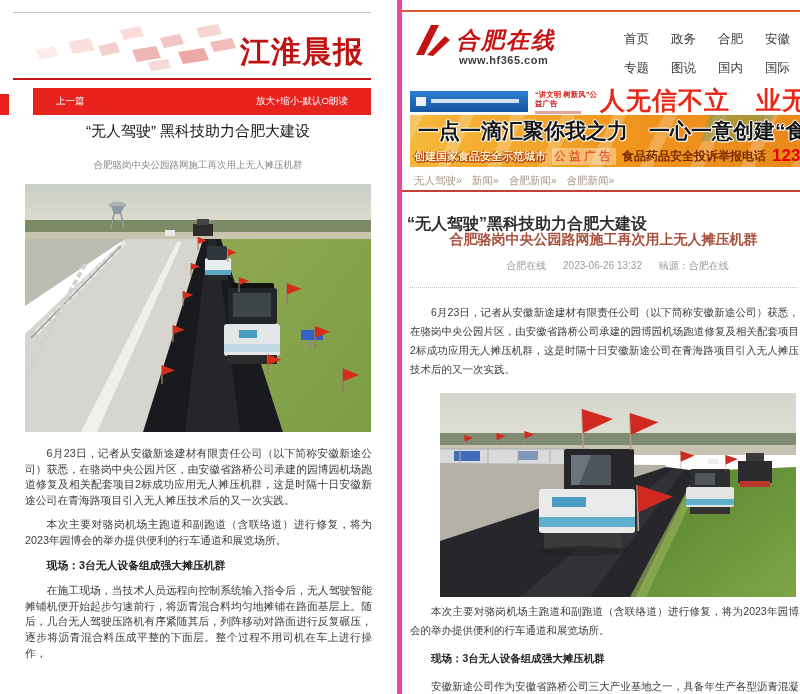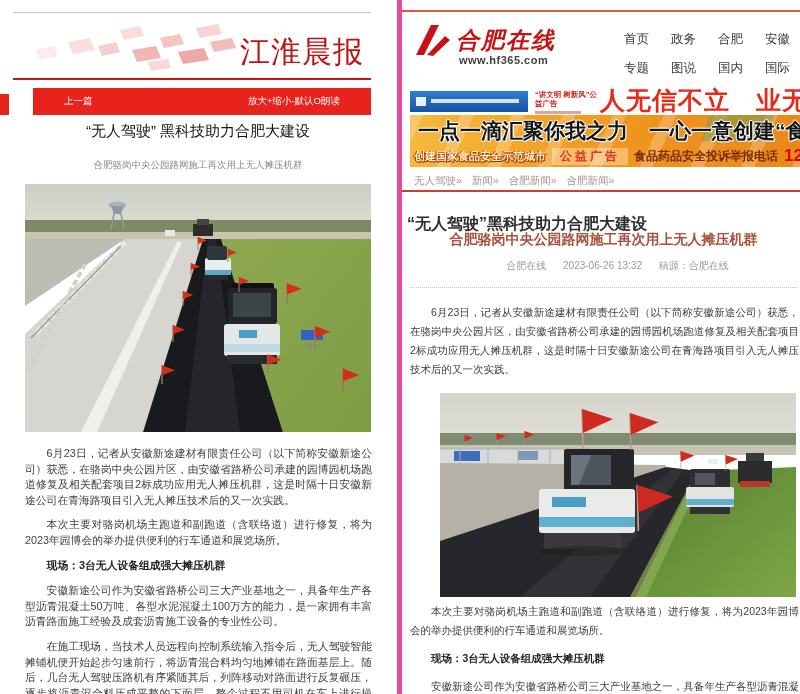--- a/index.html
+++ b/index.html
@@ -4,25 +4,25 @@
 <style>
   * { margin:0; padding:0; box-sizing:border-box; }
   html,body { width:800px; height:694px; background:#fff;
     font-family:"Liberation Sans", sans-serif; overflow:hidden; position:relative; }
   .abs { position:absolute; }
 
   
   .left-page { position:absolute; left:0; top:0; width:397px; height:694px; overflow:hidden; background:#fff; }
   .lp-topline { left:13px; top:12px; width:358px; height:1px; background:#c6c6c6; }
   .lp-pattern { left:28px; top:16px; width:210px; height:56px; }
-  .lp-masthead-title { left:240px; top:32px; font-size:30px; font-weight:400; color:#bf1212; letter-spacing:1px; }
+  .lp-masthead-title { left:240px; top:32px; font-size:30px; font-weight:700; color:#bf1212; letter-spacing:1px; }
   .lp-redline { left:13px; top:78px; width:358px; height:2px; background:#c61616; }
   .lp-edge-square { left:0; top:94px; width:9px; height:21px; background:#e8221c; }
   .lp-toolbar { left:33px; top:88px; width:338px; height:27px; background:#e8221c; color:#fff;
-    font-size:9.5px; display:flex; justify-content:space-between; align-items:center; padding:0 31px; }
+    font-size:9.5px; display:flex; justify-content:space-between; align-items:center; padding:0 23px; }
   .lp-toolbar-controls { display:flex; }
   .lp-toolbar span { cursor:pointer; }
   .lp-title { left:12px; top:122px; width:372px; text-align:center; font-size:15px; font-weight:400; color:#151515; }
   .lp-subtitle { left:12px; top:159px; width:372px; text-align:center; font-size:9.5px; color:#8a8a8a; }
   .lp-photo { left:25px; top:184px; width:346px; height:248px; }
   .lp-body { left:25px; top:446px; width:347px; font-size:10.8px; line-height:15.6px;
     color:#3d3d3d; text-align:justify; }
   .lp-body p { margin:0 0 9px; text-indent:2em; }
   .lp-body .sect { font-weight:bold; color:#1f1f1f; margin:2px 0 10px; text-indent:2em; }
 
@@ -48,22 +48,22 @@
   .rp-banner { left:8px; top:115px; width:395px; height:52px; overflow:hidden;
     background:linear-gradient(95deg,#f6b93c 0%,#f0951d 55%,#e8891b 100%); }
   .rp-banner::before { content:""; position:absolute; inset:0;
     background:repeating-linear-gradient(115deg, rgba(255,255,255,.22) 0 12px, rgba(255,255,255,0) 12px 46px); }
   .rp-banner .greenpatch { position:absolute; left:296px; top:-4px; width:64px; height:30px;
     background:#7c9a52; opacity:.55; transform:skewX(-18deg); }
   .rp-banner-line1 { position:absolute; left:8px; top:2px; white-space:nowrap; font-size:21px; font-weight:900;
     color:#141414; text-shadow:-1px 0 #fff,1px 0 #fff,0 -1px #fff,0 1px #fff,1px 1px #fff; }
   .rp-banner-line2 { position:absolute; left:4px; top:31px; display:flex; align-items:center; gap:6px; white-space:nowrap; }
   .rp-banner-city { font-size:11px; font-weight:bold; color:#fff3c4; text-shadow:1px 1px 0 #a83000,-1px 0 #a83000,0 1px #a83000; }
-  .rp-banner-psa { font-size:12px; font-weight:bold; color:#e03322; letter-spacing:3px;
-    background:rgba(255,255,255,.35); padding:0 8px; }
+  .rp-banner-psa { font-size:12px; font-weight:normal; color:#e03322; letter-spacing:3px;
+    background:rgba(255,255,255,.35); padding:0 2px; }
   .rp-banner-hotline-label { font-size:12px; font-weight:bold; color:#7a2a00; }
   .rp-banner-hotline { font-size:17px; font-weight:900; color:#e60000; }
   .rp-breadcrumb { left:12px; top:174px; display:flex; gap:10px; font-size:10.5px; color:#a5958a; }
   .rp-breadcrumb span { cursor:pointer; }
   .rp-redline2 { left:0; top:190px; width:403px; height:2px; background:#c84234; }
   .rp-title { left:5px; top:214px; width:393px; text-align:left; font-size:16px; font-weight:800; color:#2e2e2e; }
   .rp-subtitle { left:5px; top:231px; width:393px; text-align:center; font-size:14px; font-weight:bold; color:#a8513d; }
   .rp-meta { left:19px; top:259px; width:393px; text-align:center; font-size:10px; color:#9a9a9a; }
   .rp-meta span { margin:0 7px; }
   .rp-dotted { left:8px; top:287px; width:387px; border-top:1px dotted #c8c0b8; }
@@ -174,21 +174,20 @@
     <use href="#flagL" x="243" y="190" transform="translate(243,190) scale(1.5) translate(-243,-190)"></use>
     <use href="#flagL" x="262" y="120" transform="translate(262,120) scale(1.6) translate(-262,-120)"></use>
     <use href="#flagL" x="290" y="164" transform="translate(290,164) scale(1.7) translate(-290,-164)"></use>
     <use href="#flagL" x="318" y="208" transform="translate(318,208) scale(1.8) translate(-318,-208)"></use>
   </svg>
 
   <div class="abs lp-body">
     <p>6月23日，记者从安徽新途建材有限责任公司（以下简称安徽新途公司）获悉，在骆岗中央公园片区，由安徽省路桥公司承建的园博园机场跑道修复及相关配套项目2标成功应用无人摊压机群，这是时隔十日安徽新途公司在青海路项目引入无人摊压技术后的又一次实践。</p>
     <p>本次主要对骆岗机场主跑道和副跑道（含联络道）进行修复，将为2023年园博会的举办提供便利的行车通道和展览场所。</p>
     <div class="sect">现场：3台无人设备组成强大摊压机群</div>
-    <p>安徽新途公司作为安徽省路桥公司三大产业基地之一，具备年生产各型沥青混凝土50万吨、各型水泥混凝土100万方的能力，是一家拥有丰富沥青路面施工经验及成套沥青施工设备的专业性公司。</p>
     <p>在施工现场，当技术人员远程向控制系统输入指令后，无人驾驶智能摊铺机便开始起步匀速前行，将沥青混合料均匀地摊铺在路面基层上。随后，几台无人驾驶压路机有序紧随其后，列阵移动对路面进行反复碾压，逐步将沥青混合料压成平整的下面层。整个过程不用司机在车上进行操作，</p>
   </div>
 </div>
 
 <div class="right-page">
   <div class="abs rp-topline"></div>
 
   <svg class="abs rp-logo-icon" viewBox="0 0 40 34">
     <polygon points="2,32 17,2 25,2 10,32" fill="#c61212"></polygon>
     <polygon points="13,32 31,13 36,17 19,33" fill="#c61212"></polygon>

